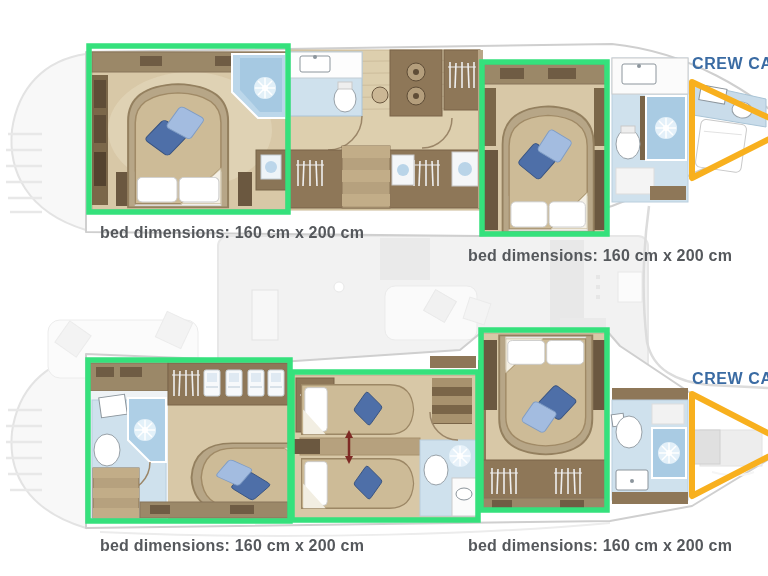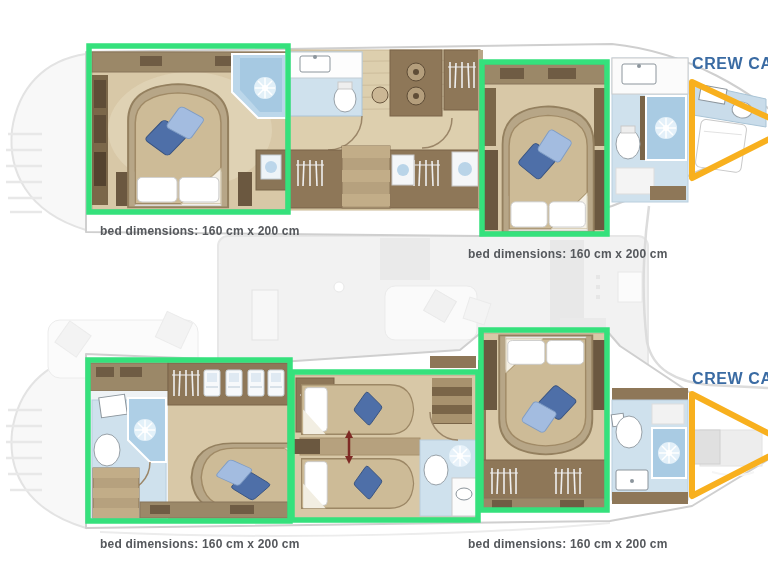--- a/index.html
+++ b/index.html
@@ -6,21 +6,21 @@
     --highlight-green:#35E17C;
     --highlight-orange:#F8B01E;
     --crew-label:#3A6BA3;
     --dimension-label:#55585C;
   }
   html,body{margin:0;padding:0;background:#fff;}
   .canvas{position:relative;width:768px;height:576px;overflow:hidden;background:#fff;
           font-family:"Liberation Sans",sans-serif;}
   .canvas svg{position:absolute;left:0;top:0;}
   .lbl{position:absolute;white-space:nowrap;}
-  .bed-dim{font-size:12px;font-weight:700;color:var(--dimension-label);letter-spacing:.2px;}
+  .bed-dim{font-size:16px;font-weight:700;color:var(--dimension-label);letter-spacing:.2px;}
   .crew{font-size:16px;font-weight:700;color:var(--crew-label);letter-spacing:.6px;}
 </style>
 </head>
 <body>
 
 <div class="canvas">
 
 <svg width="768" height="576" viewBox="0 0 768 576">
   <defs>
 

